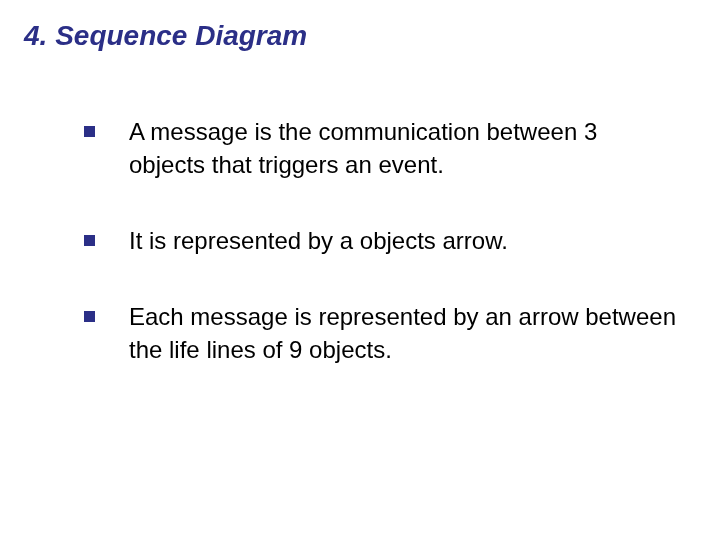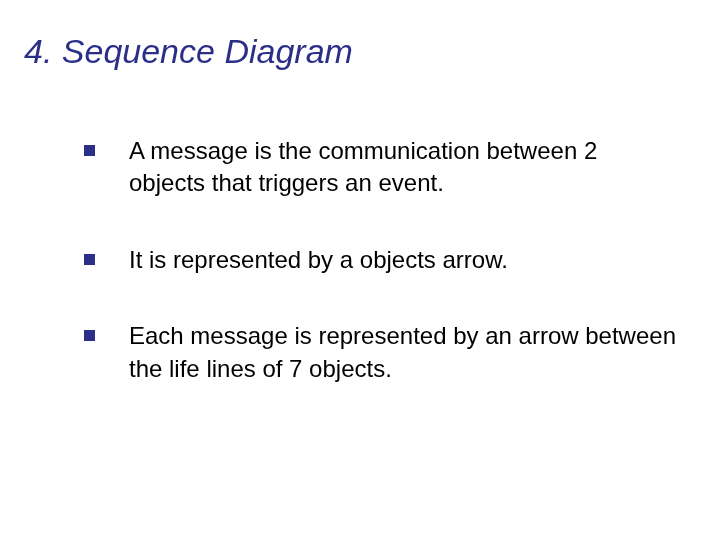--- a/index.html
+++ b/index.html
@@ -10,26 +10,25 @@
       font-family: Verdana, Geneva, sans-serif;
       overflow: hidden;
     }
     .slide {
       width: 100%;
       height: 100%;
       padding: 20px 24px;
     }
     .title {
       color: #2b2f87;
-      font-size: 34px;
-      font-weight: normal;
+      font-size: 28px;
+      font-weight: bold;
       font-style: italic;
       line-height: 1.15;
       margin-bottom: 64px;
-      margin-top: 12px;
     }
     .bullets {
       padding-left: 60px;
       padding-right: 20px;
     }
     .bullet-item {
       display: flex;
       align-items: flex-start;
       margin-bottom: 44px;
     }
@@ -49,24 +48,24 @@
     }
   </style>
 </head>
 <body>
 
 <div class="slide">
   <h1 class="title">4. Sequence Diagram</h1>
   <div class="bullets">
     <div class="bullet-item">
       <span class="bullet-marker"></span>
-      <span class="bullet-text">A message is the communication between 2 objects that triggers an event.</span>
+      <span class="bullet-text">A message is the communication between 3 objects that triggers an event.</span>
     </div>
     <div class="bullet-item">
       <span class="bullet-marker"></span>
       <span class="bullet-text">It is represented by a objects arrow.</span>
     </div>
     <div class="bullet-item">
       <span class="bullet-marker"></span>
-      <span class="bullet-text">Each message is represented by an arrow between the life lines of 7 objects.</span>
+      <span class="bullet-text">Each message is represented by an arrow between the life lines of 9 objects.</span>
     </div>
   </div>
 </div>
 
 </body></html>

